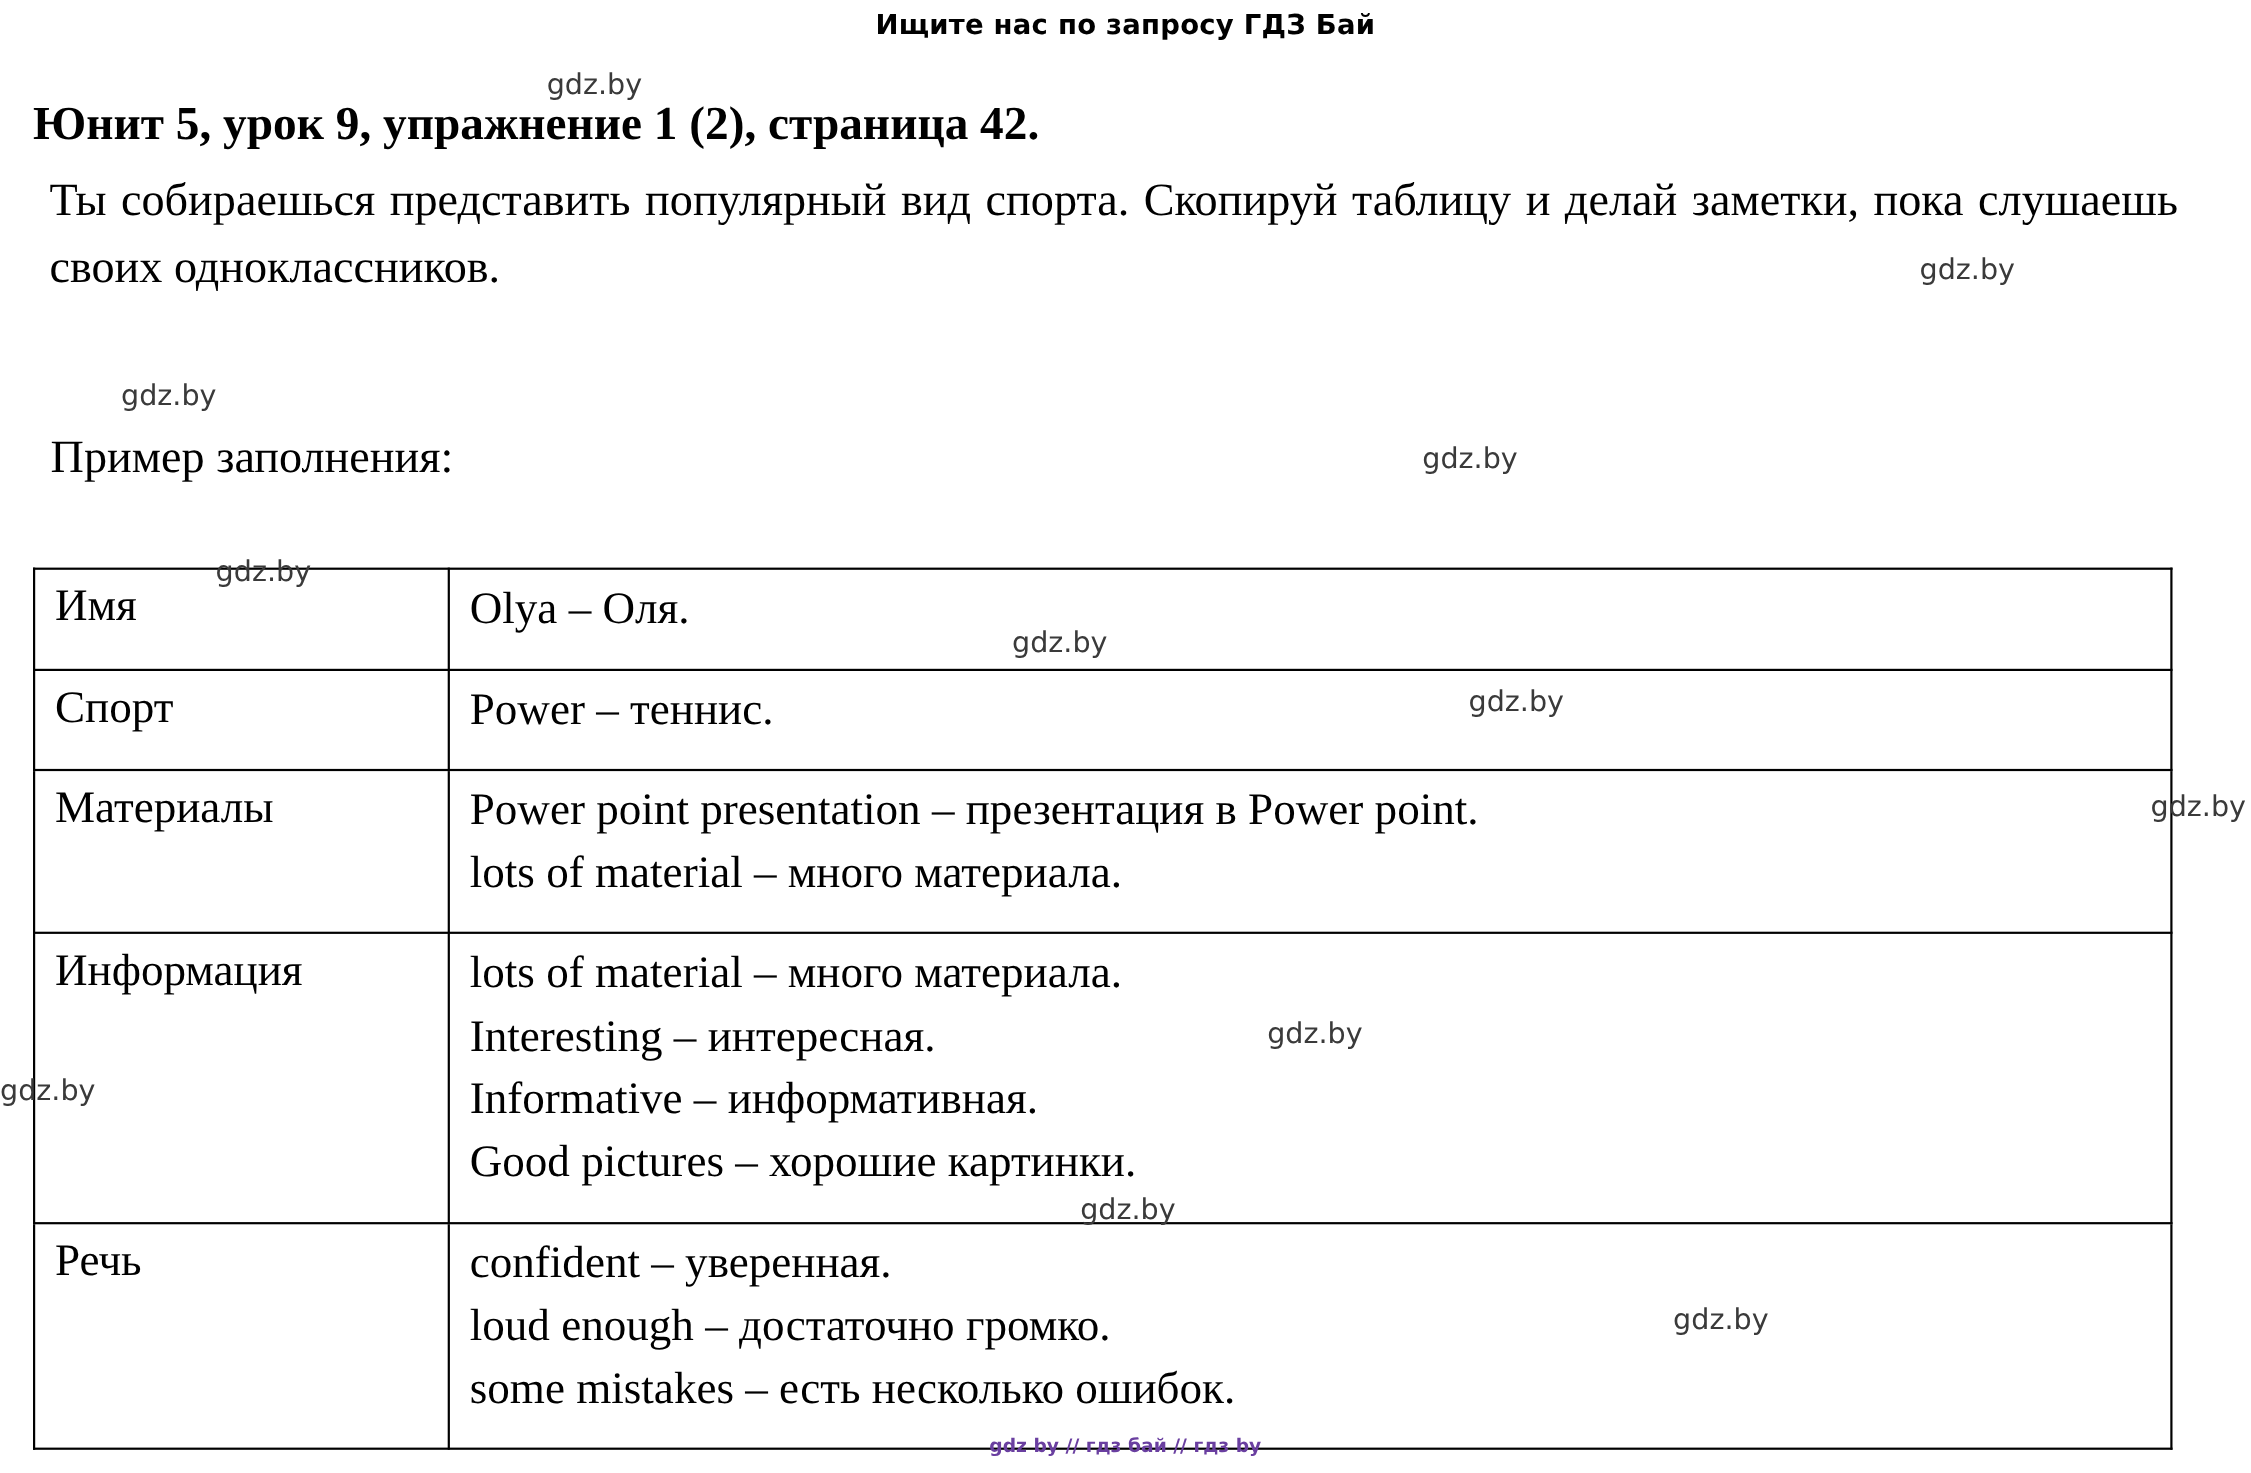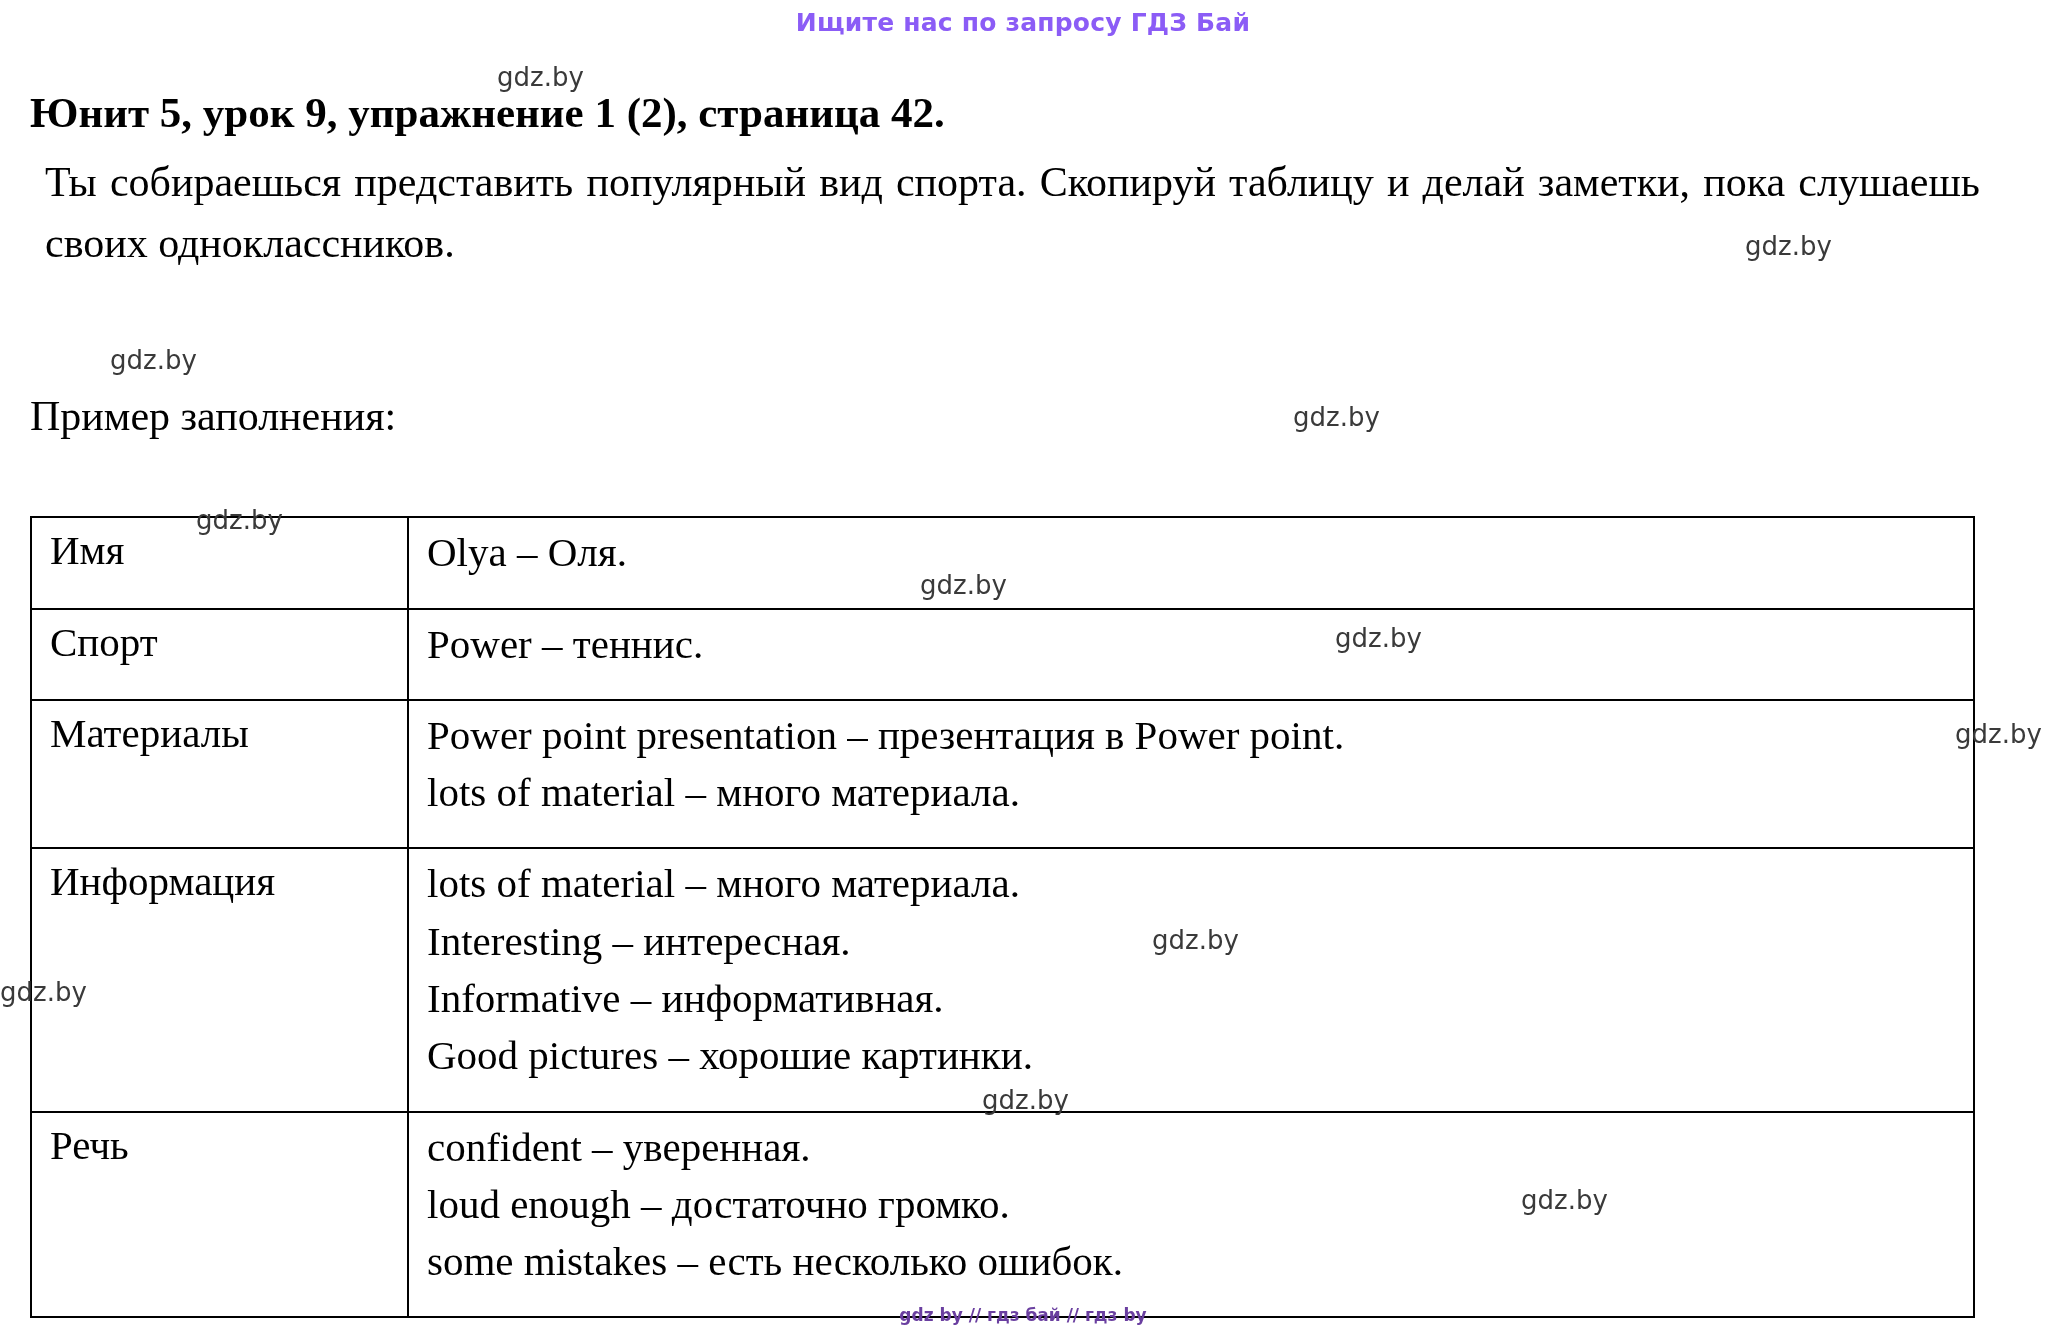--- a/index.html
+++ b/index.html
@@ -25,21 +25,21 @@
   
   .top-banner {
     position: absolute;
     top: 8px;
     left: 0;
     width: 100%;
     text-align: center;
     font-family: "DejaVu Sans", sans-serif;
     font-size: 25px;
     font-weight: bold;
-    color: #8b5cf6;
+    color: #000000;
     letter-spacing: 0.2px;
   }
 
   
   .content {
     position: absolute;
     left: 30px;
     top: 88px;
     width: 1990px;
   }
@@ -54,21 +54,21 @@
   .intro {
     font-size: 42px;
     line-height: 1.45;
     text-align: justify;
     margin: 15px;
     width: 1935px;
   }
 
   .example-label {
     font-size: 42px;
-    margin: 118px 0 0 0;
+    margin: 118px 0 0 16px;
   }
 
   
   table.notes {
     border-collapse: collapse;
     margin-top: 76px;
     width: 1945px;
     table-layout: fixed;
   }
   table.notes td {

